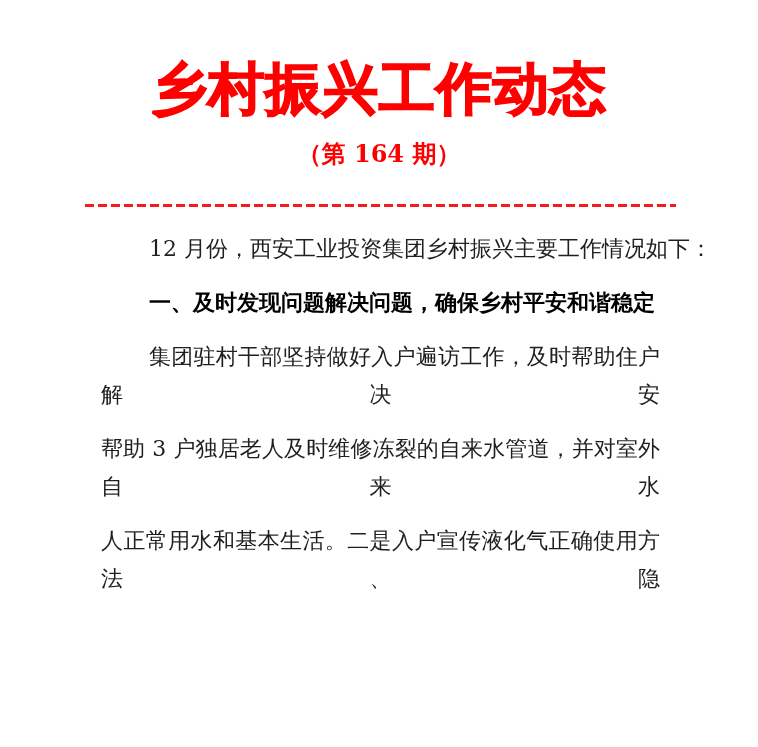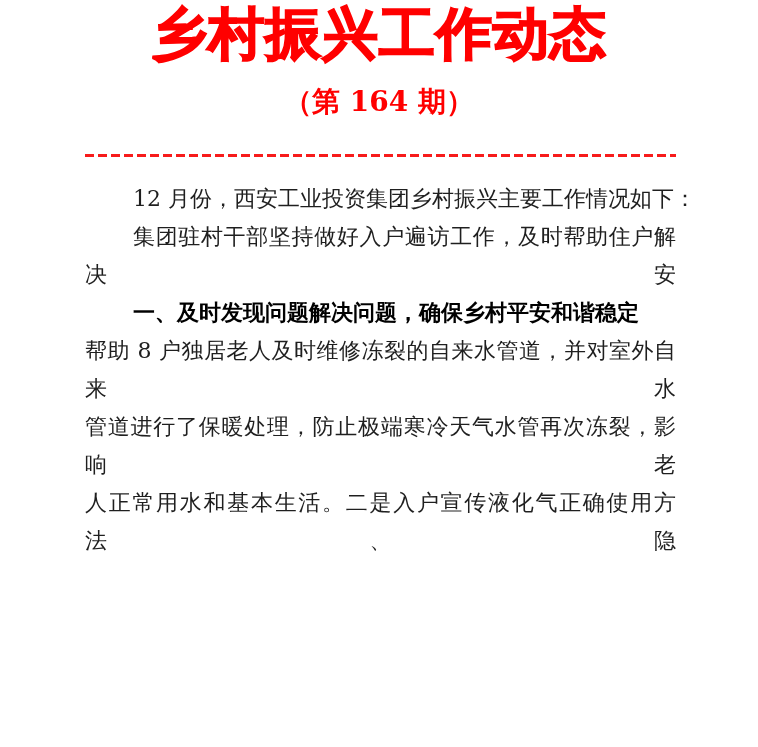--- a/index.html
+++ b/index.html
@@ -10,51 +10,52 @@
   .page {
     position: relative;
     width: 758px;
     height: 747px;
     background: #ffffff;
     overflow: hidden;
     font-family: "DejaVu Serif", "Liberation Serif", serif;
   }
   .title {
     margin: 0;
+    padding-top: 55px;
     text-align: center;
     color: #ff0000;
     font-size: 56px;
     font-weight: 900;
     letter-spacing: 1px;
     line-height: 1.2;
     -webkit-text-stroke: 1.6px #ff0000;
     font-family: "DejaVu Serif", "Liberation Serif", serif;
   }
   .issue {
     margin-top: 18px;
     text-align: center;
     color: #ff0000;
-    font-size: 28px;
+    font-size: 24px;
     font-weight: bold;
     line-height: 1.2;
     font-family: "DejaVu Serif", "Liberation Serif", serif;
   }
   .divider {
     margin: 35px 82px 0 85px;
     height: 3px;
     background: repeating-linear-gradient(90deg, #f71b1b 0px, #f71b1b 9px, transparent 9px, transparent 13px);
   }
   .body-text {
     margin: 23px 82px 0 85px;
     font-size: 22px;
     line-height: 38px;
     color: #1f1f1f;
   }
   .line {
-    margin: 0;
+    margin: 16px;
     padding: 0;
     white-space: nowrap;
   }
   .fill {
     white-space: normal;
     text-align: justify;
     text-align-last: justify;
   }
   .indent {
     text-indent: 48px;
@@ -71,21 +72,20 @@
 <div class="page">
 
   <h1 class="title">乡村振兴工作动态</h1>
 
   <div class="issue">（第 164 期）</div>
 
   <div class="divider"></div>
 
   <div class="body-text">
     <p class="line indent">12 月份，西安工业投资集团乡村振兴主要工作情况如下：</p>
+    <p class="line indent heading">一、及时发现问题解决问题，确保乡村平安和谐稳定</p>
     <p class="line fill indent">集团驻村干部坚持做好入户遍访工作，及时帮助住户解决安</p>
-    <p class="line indent heading">一、及时发现问题解决问题，确保乡村平安和谐稳定</p>
-    <p class="line fill">帮助 8 户独居老人及时维修冻裂的自来水管道，并对室外自来水</p>
-    <p class="line fill">管道进行了保暖处理，防止极端寒冷天气水管再次冻裂，影响老</p>
+    <p class="line fill">帮助 3 户独居老人及时维修冻裂的自来水管道，并对室外自来水</p>
     <p class="line fill">人正常用水和基本生活。二是入户宣传液化气正确使用方法、隐</p>
 
   </div>
 
 </div>
 
 </body></html>

